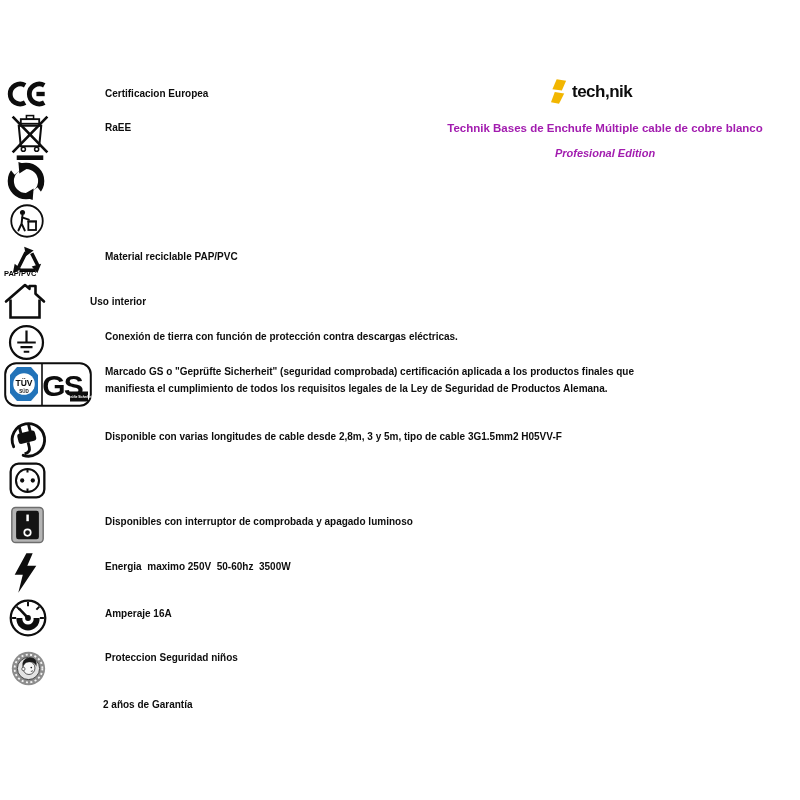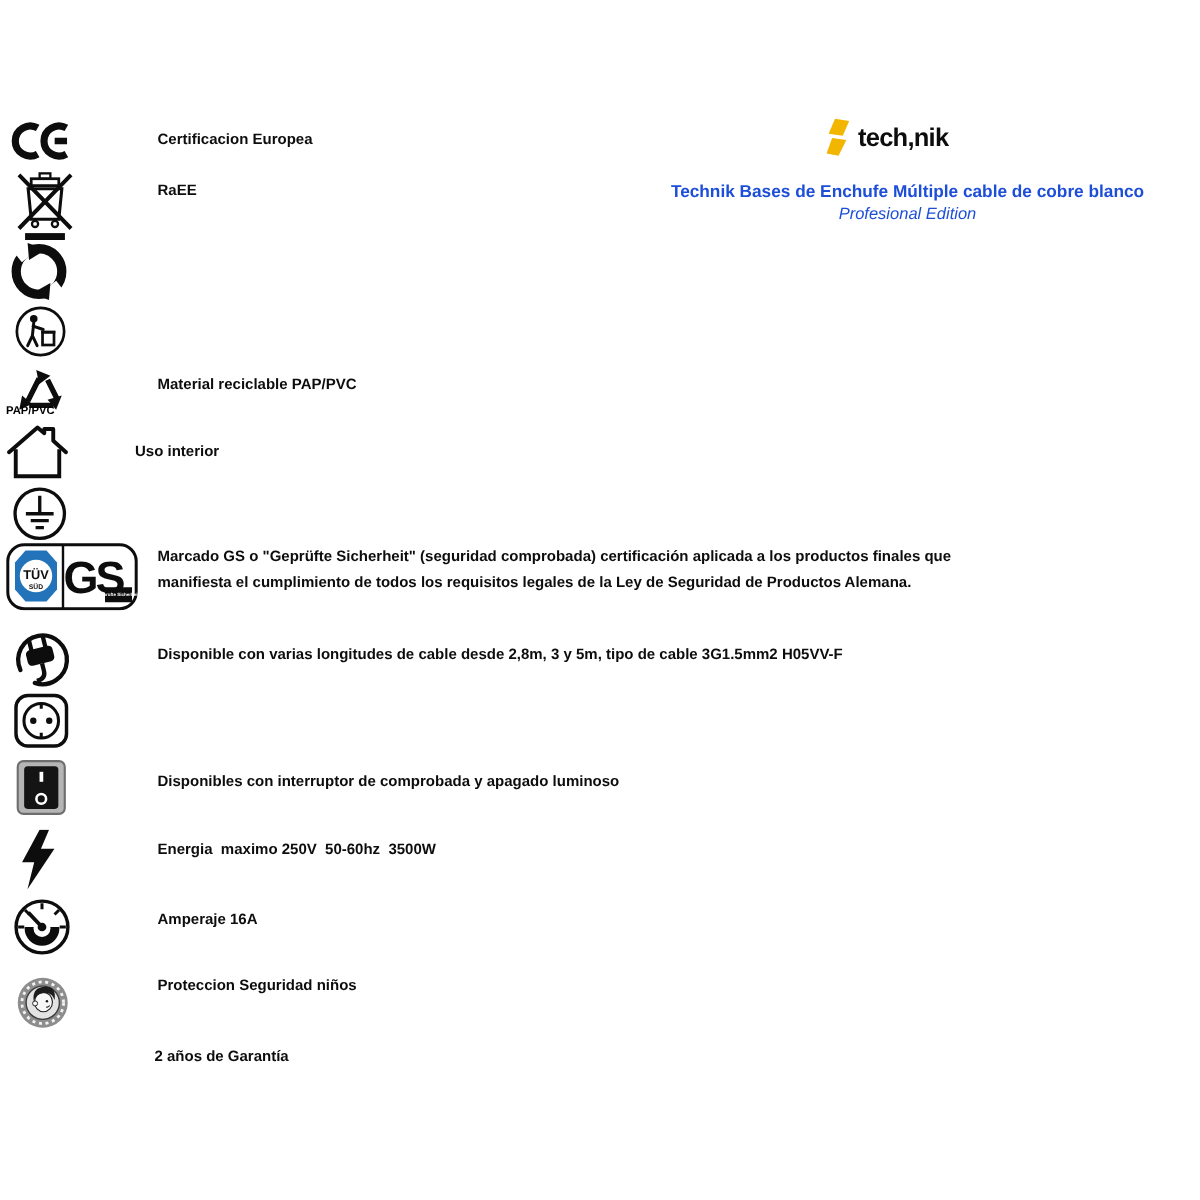--- a/index.html
+++ b/index.html
@@ -5,23 +5,23 @@
   html,body{margin:0;padding:0;background:#fff;}
   body{font-family:"Liberation Sans",sans-serif;}
   .canvas{position:relative;width:800px;height:800px;background:#ffffff;overflow:hidden;}
   .txt{position:absolute;left:105px;color:#0d0d0d;font-size:10px;font-weight:700;
        line-height:16.5px;white-space:pre-wrap;}
   .ic{position:absolute;}
   .paplabel{position:absolute;left:4px;top:269px;width:44px;text-align:left;
             font-size:7.5px;font-weight:700;color:#000;}
   .logo{position:absolute;left:551px;top:79px;display:flex;align-items:center;gap:4px;}
   .logo-text{font-size:17px;font-weight:700;letter-spacing:-0.5px;color:#0d0d0d;text-align:center;}
-  .title-wrap{position:absolute;left:415px;top:121px;width:380px;text-align:center;color:#1d4ed8;}
+  .title-wrap{position:absolute;left:415px;top:121px;width:380px;text-align:center;color:#a21caf;}
   .title{font-size:11.5px;font-weight:700;line-height:15px;}
-  .subtitle{font-size:11px;font-weight:400;font-style:italic;margin-top:1px;text-align:center;}
+  .subtitle{font-size:11px;font-weight:700;font-style:italic;margin-top:11px;text-align:center;}
 </style>
 </head>
 <body>
 
 <div class="canvas">
 
   <div class="logo">
     <svg width="17" height="25" viewBox="0 0 18 26">
       <polygon points="6,0 16,1.5 11.5,12 1.5,10.5" fill="#f2b600"></polygon>
       <polygon points="4,13.5 14,15 8.5,26 0,24.5" fill="#f2b600"></polygon>
@@ -141,20 +141,21 @@
     <path d="M13.5,19 Q12,8.5 22,8.5 Q30,8.5 28.5,18 Q27,13.5 23,13 Q17,12.5 15.5,15.5 Q14,17 13.5,19 Z" fill="#1c1c1c"></path>
     <circle cx="23" cy="19" r="0.9" fill="#1c1c1c"></circle>
     <path d="M25,22 Q24,23.5 22.5,23" fill="none" stroke="#1c1c1c" stroke-width="0.8"></path>
     <circle cx="14.5" cy="20.5" r="1.8" fill="#f7f7f7" stroke="#222" stroke-width="0.7"></circle>
   </svg>
 
   <div class="txt" style="top:86px">Certificacion Europea</div>
   <div class="txt" style="top:120px">RaEE</div>
   <div class="txt" style="top:249px">Material reciclable PAP/PVC</div>
   <div class="txt" style="top:294px;left:90px">Uso interior</div>
+  <div class="txt" style="top:329px">Conexión de tierra con función de protección contra descargas eléctricas.</div>
   <div class="txt" style="top:364px">Marcado GS o "Geprüfte Sicherheit" (seguridad comprobada) certificación aplicada a los productos finales que
 manifiesta el cumplimiento de todos los requisitos legales de la Ley de Seguridad de Productos Alemana.</div>
   <div class="txt" style="top:429px">Disponible con varias longitudes de cable desde 2,8m, 3 y 5m, tipo de cable 3G1.5mm2 H05VV-F</div>
   <div class="txt" style="top:514px">Disponibles con interruptor de comprobada y apagado luminoso</div>
   <div class="txt" style="top:559px">Energia  maximo 250V  50-60hz  3500W</div>
   <div class="txt" style="top:606px">Amperaje 16A</div>
   <div class="txt" style="top:650px">Proteccion Seguridad niños</div>
   <div class="txt" style="top:697px;left:103px">2 años de Garantía</div>
 
 </div>

